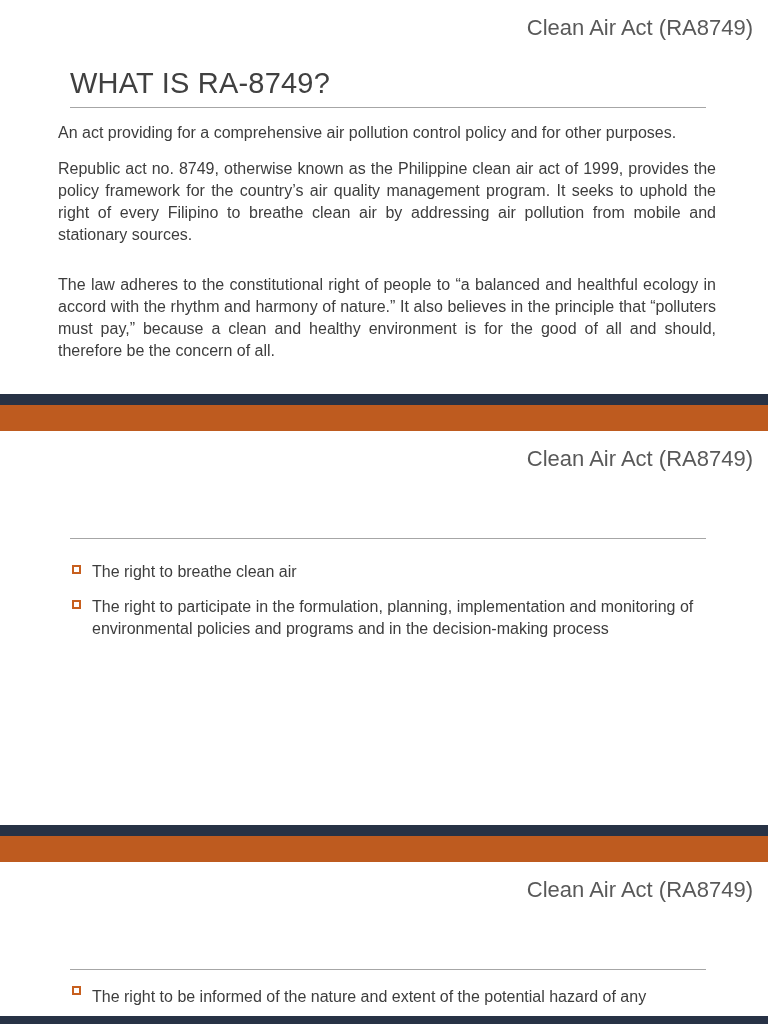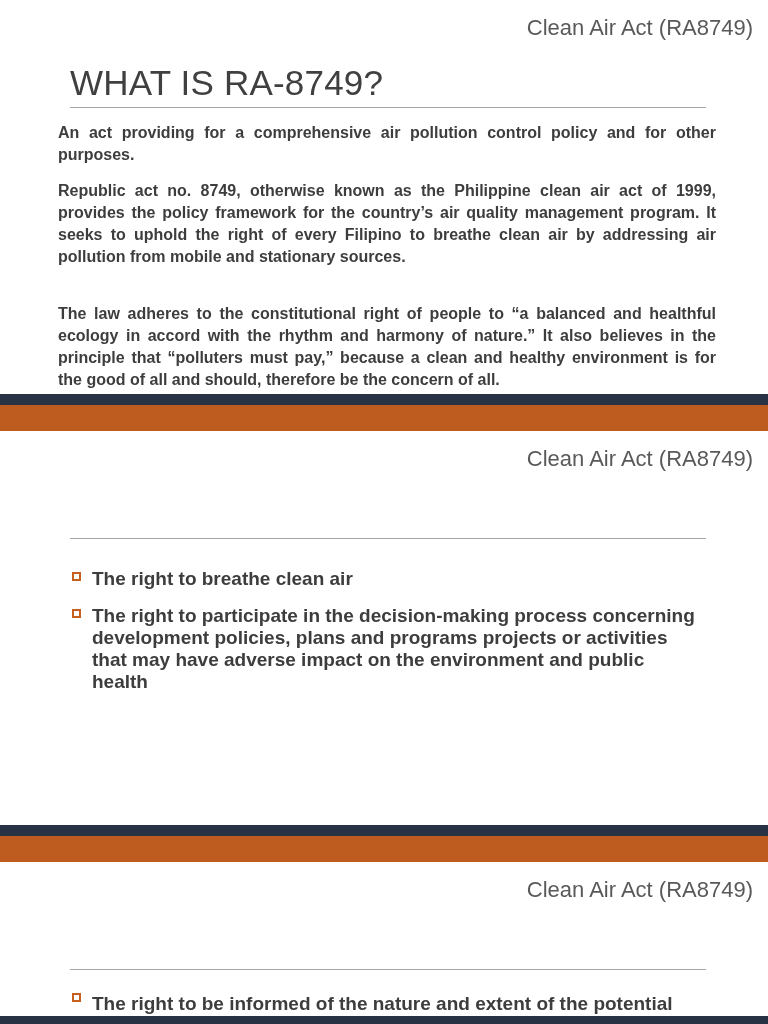--- a/index.html
+++ b/index.html
@@ -34,21 +34,21 @@
     line-height: 27px;
     font-weight: 400;
     color: var(--header_gray, #595959);
     white-space: nowrap;
   }
   .slide-title {
     position: absolute;
     top: 62px;
     left: 70px;
     margin: 0;
-    font-size: 35px;
+    font-size: 29px;
     line-height: 42px;
     font-weight: 400;
     letter-spacing: 0.2px;
     color: var(--title_gray, #404040);
     white-space: nowrap;
   }
   .title-rule {
     position: absolute;
     top: 107px;
     left: 70px;
@@ -62,40 +62,40 @@
   .body-block {
     position: absolute;
     top: 122px;
     left: 58px;
     width: 658px;
   }
   .para {
     margin: 0 0 14px 0;
     font-size: 16px;
     line-height: 22px;
-    font-weight: 700;
+    font-weight: 400;
     color: var(--body_gray, #3d3d3d);
     text-align: justify;
   }
-  .para.gap { margin-top: 35px; }
+  .para.gap { margin-top: 28px; }
 
   .bullets {
     position: absolute;
     top: 122px;
     left: 72px;
     width: 624px;
   }
   .partial .bullets { top: 112px; }
   .bullet {
     position: relative;
     padding-left: 20px;
-    margin: 15px 0 13px 0;
-    font-size: 19px;
+    margin: 8px 0 13px 0;
+    font-size: 16px;
     line-height: 22px;
-    font-weight: 700;
+    font-weight: 400;
     color: var(--body_gray, #3d3d3d);
     text-align: left;
   }
   .partial .bullet { line-height: 29px; margin-bottom: 0; }
   .bullet-square {
     position: absolute;
     left: 0;
     top: 4px;
     width: 9px;
     height: 9px;
@@ -132,21 +132,21 @@
     <div class="bullets">
       <div class="bullet">
         <span class="bullet-square"></span>
         <span class="bullet-text">The right to breathe clean air</span>
       </div>
       <div class="bullet">
         <span class="bullet-square"></span>
       </div>
       <div class="bullet">
         <span class="bullet-square"></span>
-        <span class="bullet-text">The right to participate in the decision-making process concerning development policies, plans and programs projects or activities that may have adverse impact on the environment and public health</span>
+        <span class="bullet-text">The right to participate in the formulation, planning, implementation and monitoring of environmental policies and programs and in the decision-making process</span>
       </div>
     </div>
   </section>
   <div class="band navy"></div>
   <div class="band orange"></div>
 
   <section class="slide partial">
     <div class="slide-header">Clean Air Act (RA8749)</div>
     <h1 class="slide-title"></h1>
     <hr class="title-rule">

